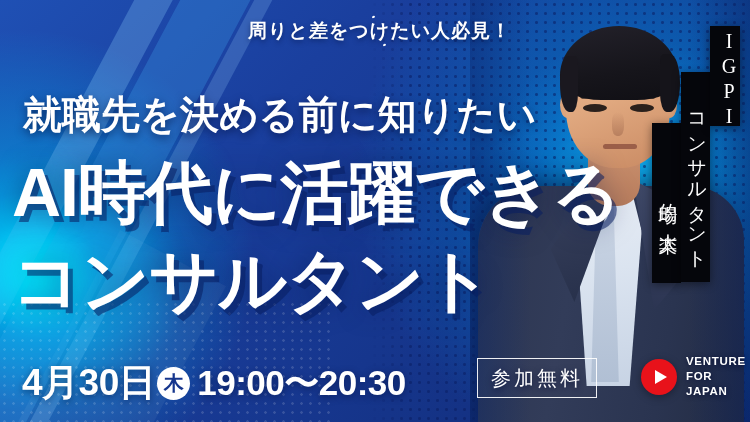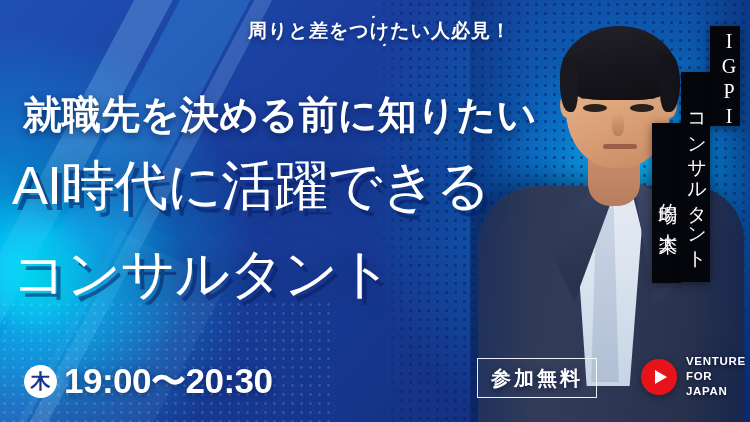--- a/index.html
+++ b/index.html
@@ -145,22 +145,22 @@
     font-size: 39px;
     font-weight: bold;
     letter-spacing: 0px;
     white-space: nowrap;
     text-shadow: 0 3px 9px rgba(2,16,60,0.65);
     margin-left: 7px;
   }
   .head-big {
     position: absolute; left: 12px;
     color: #ffffff;
-    font-size: 54px;
-    font-weight: normal;
+    font-size: 68px;
+    font-weight: bold;
     letter-spacing: -1px;
     white-space: nowrap;
     line-height: 1;
     text-shadow: 5px 6px 0 rgba(8,30,96,0.55), 0 0 26px rgba(3,20,70,0.5);
   }
   .head-big.l2 { top: 158px; }
   .head-big.l3 { top: 246px; }
 
   
   .vlabel {
@@ -209,21 +209,21 @@
   }
   .time-main {
     font-size: 35px; font-weight: bold; letter-spacing: -0.5px;
     text-shadow: 0 2px 7px rgba(2,16,60,0.55);
   }
   .free-box {
     position: absolute; left: 477px; top: 358px;
     width: 120px; height: 40px;
     border: 1.5px solid rgba(255,255,255,0.92);
     display: flex; align-items: center; justify-content: center;
-    color: #ffffff; font-size: 20px; font-weight: bold; letter-spacing: 3px;
+    color: #ffffff; font-size: 20px; font-weight: normal; letter-spacing: 3px;
     text-shadow: 0 2px 6px rgba(0,10,50,0.75);
     background: rgba(255,255,255,0.02);
     box-sizing: border-box;
   }
   .vfj {
     position: absolute; left: 641px; top: 354px;
     display: flex; align-items: center;
   }
   .vfj-mark {
     width: 36px; height: 36px; border-radius: 50%;
@@ -290,20 +290,21 @@
 
   <div class="head-line1">就職先を決める前に知りたい</div>
   <div class="head-big l2">AI時代に活躍できる</div>
   <div class="head-big l3">コンサルタント</div>
 
   <div class="vlabel name">的場 大楽</div>
   <div class="vlabel role">コンサルタント</div>
   <div class="vlabel igpi">IGPI</div>
 
   <div class="datetime">
+    <span class="date-main">4月30日</span>
     <span class="daybadge">木</span>
     <span class="time-main">19:00〜20:30</span>
   </div>
 
   <div class="free-box">参加無料</div>
 
   <div class="vfj">
     <div class="vfj-mark">
       <div class="vfj-tri"></div>
     </div>

